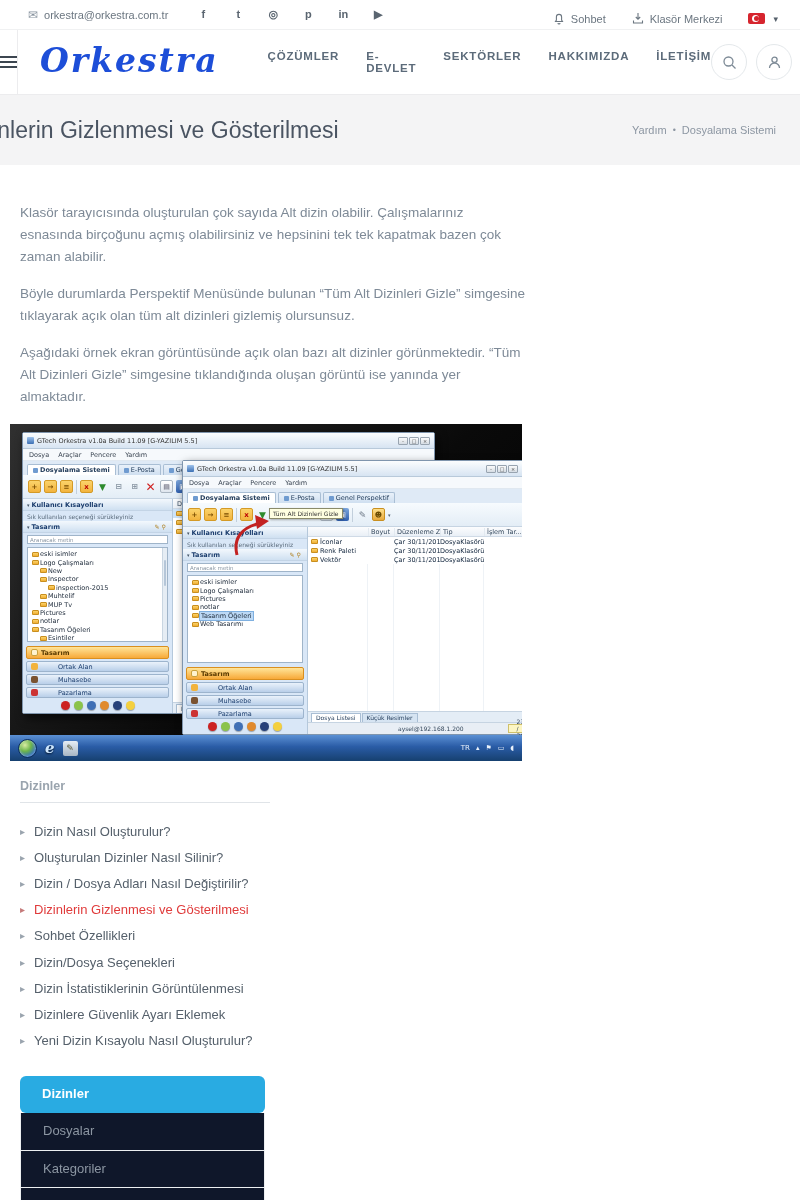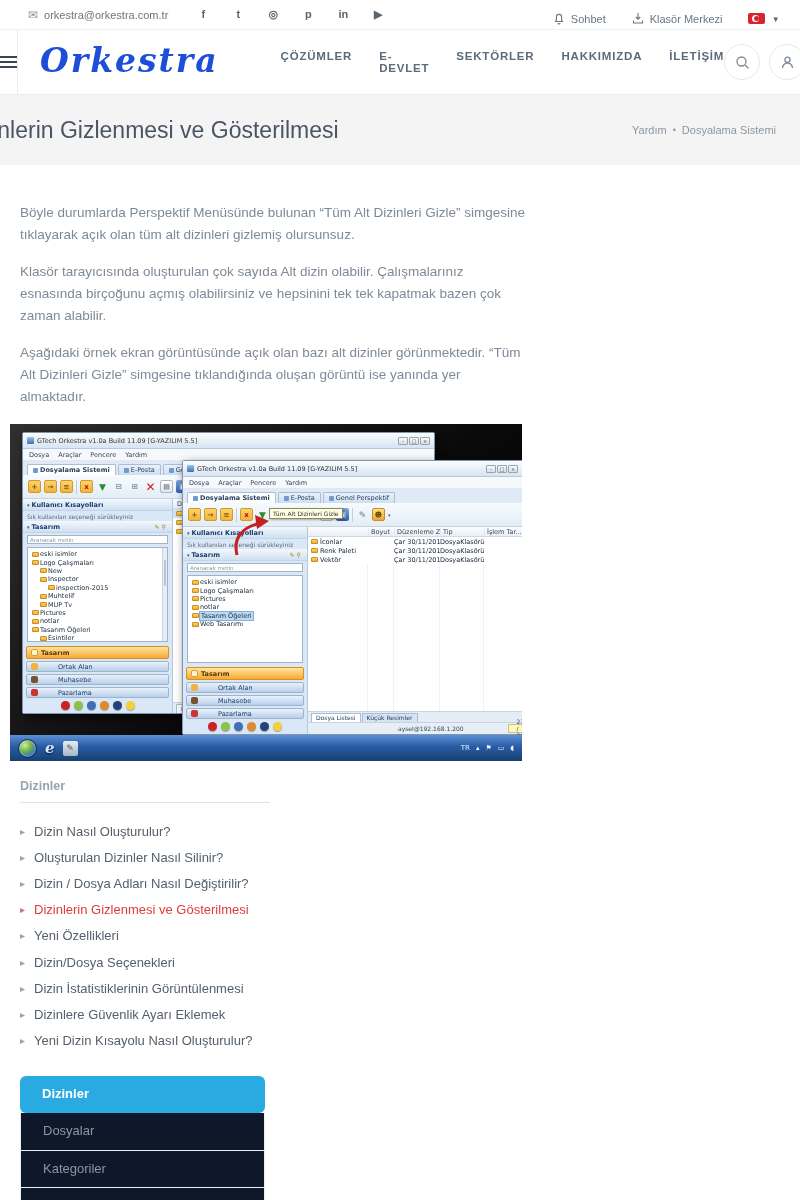--- a/index.html
+++ b/index.html
@@ -22,21 +22,21 @@
   .caret { color:#55606b; font-size:9px; margin-left:2px; }
 
   
   .header { height:65px; display:flex; align-items:center; border-bottom:1px solid #ececee; position:relative; }
   .burger { width:62px; height:100%; display:flex; flex-direction:column; gap:3px;
             align-items:center; justify-content:center; border-right:1px solid #ececee;
             background:none; border-top:none; border-left:none; border-bottom:none; cursor:pointer; }
   .burger i { display:block; width:17px; height:2px; background:#3c4650; }
   .logo { font-family:"DejaVu Serif", serif; font-style:italic; font-weight:bold;
           font-size:33px; color:#1d4ed8; letter-spacing:2px; margin:0 0 4px 22px; cursor:pointer; }
-  .mainnav { display:flex; gap:27px; margin-left:62px; }
+  .mainnav { display:flex; gap:27px; margin-left:49px; }
   .mainnav a { font-size:11.5px; letter-spacing:.8px; color:#5c6b7a; text-decoration:none; font-weight:bold; cursor:pointer; }
   .hdr-icons { margin-left:auto; display:flex; gap:9px; padding-right:22px; }
   .circle-btn { width:36px; height:36px; border-radius:50%; border:1px solid #e4e8eb; background:#fff;
                 display:flex; align-items:center; justify-content:center; cursor:pointer; color:#7d8a96; }
 
   
   .banner { height:70px; background:#f4f4f5; display:flex; align-items:center; padding-right:24px; overflow:hidden; }
   .page-title { font-size:23px; color:#4a5462; font-weight:normal; white-space:nowrap; margin-left:-41px; }
   .breadcrumb { margin-left:auto; font-size:11px; color:#8c96a2; display:flex; gap:6px; align-items:center; white-space:nowrap; }
   .breadcrumb span { cursor:pointer; }
@@ -240,22 +240,22 @@
 <div class="banner">
   <h1 class="page-title">Dizinlerin Gizlenmesi ve Gösterilmesi</h1>
   <div class="breadcrumb">
     <span>Yardım</span>
     <span class="sep">•</span>
     <span>Dosyalama Sistemi</span>
   </div>
 </div>
 
 <div class="main">
+  <p class="para">Klasör tarayıcısında oluşturulan çok sayıda Alt dizin olabilir. Çalışmalarınız esnasında birçoğunu açmış olabilirsiniz ve hepsinini tek  tek kapatmak bazen çok zaman alabilir.</p>
   <p class="para">Böyle durumlarda Perspektif Menüsünde bulunan “Tüm Alt  Dizinleri Gizle” simgesine tıklayarak açık olan tüm  alt dizinleri gizlemiş olursunsuz.</p>
-  <p class="para">Klasör tarayıcısında oluşturulan çok sayıda Alt dizin olabilir. Çalışmalarınız esnasında birçoğunu açmış olabilirsiniz ve hepsinini tek  tek kapatmak bazen çok zaman alabilir.</p>
   <p class="para">Aşağıdaki örnek ekran görüntüsünde açık olan bazı alt dizinler görünmektedir. “Tüm Alt Dizinleri Gizle”  simgesine tıklandığında oluşan görüntü ise yanında yer almaktadır.</p>
 
   <div class="shot">
 
     <div class="w" style="left:12px; top:8px; width:413px; height:282px; z-index:1;">
       <div class="w-title">
         <span class="w-appico"></span>
         <span>GTech Orkestra v1.0a Build 11.09 [G-YAZILIM 5.5]</span>
         <span class="w-ctrls">
             <b>–</b>
@@ -608,21 +608,21 @@
     <li>
         <span class="chev">▸</span>
         <span>Dizin / Dosya Adları Nasıl Değiştirilir?</span>
       </li>
     <li class="active">
         <span class="chev">▸</span>
         <span>Dizinlerin Gizlenmesi ve Gösterilmesi</span>
       </li>
     <li>
         <span class="chev">▸</span>
-        <span>Yeni Özellikleri</span>
+        <span>Sohbet Özellikleri</span>
       </li>
     <li>
         <span class="chev">▸</span>
         <span>Dizin/Dosya Seçenekleri</span>
       </li>
     <li>
         <span class="chev">▸</span>
         <span>Dizin İstatistiklerinin Görüntülenmesi</span>
       </li>
     <li>

